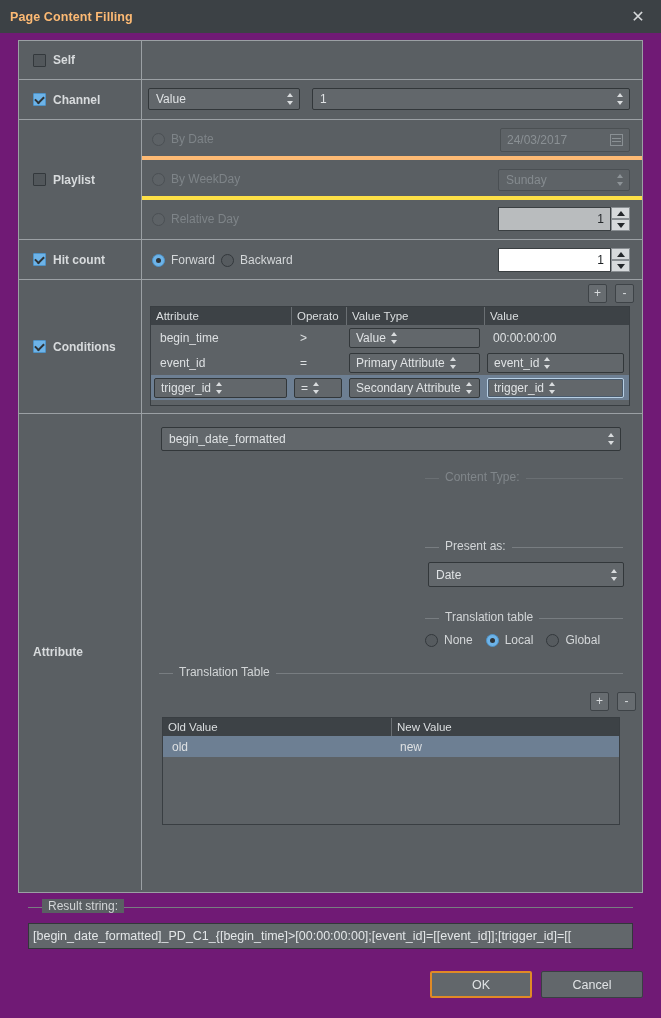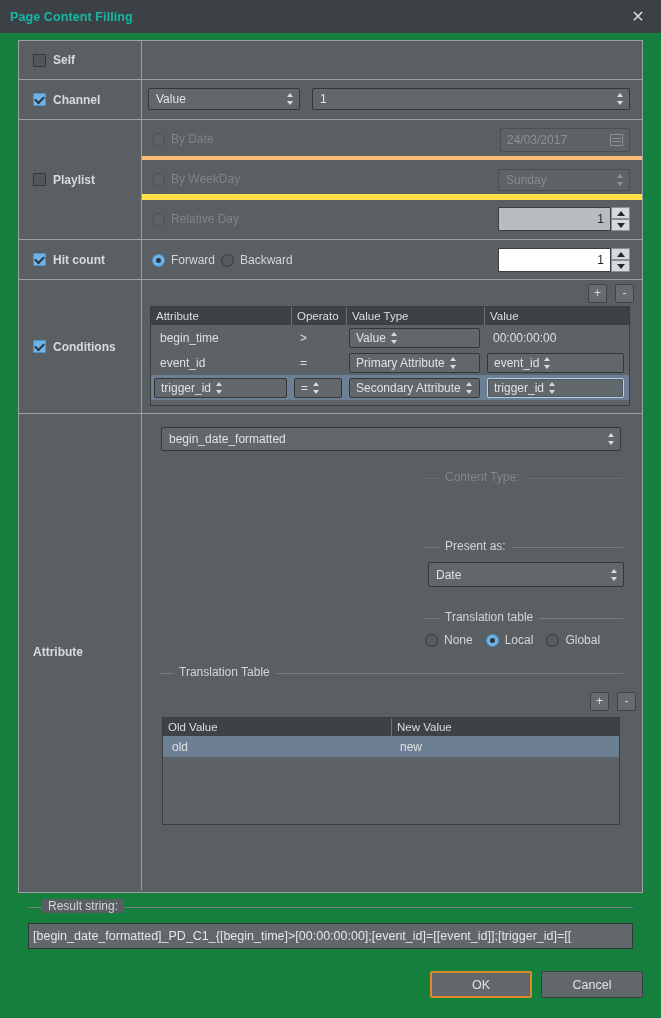--- a/index.html
+++ b/index.html
@@ -12,33 +12,33 @@
   }
   body { position: relative; }
 
   
   .titlebar {
     position: absolute; left:0; top:0; width:661px; height:33px;
     background:#3c4145;
     display:flex; align-items:center;
   }
   .titlebar-title {
-    color:#14b8a6; font-size:12.5px; font-weight:bold;
+    color:#fdba74; font-size:12.5px; font-weight:bold;
     margin-left:10px; letter-spacing:.1px;
   }
   .titlebar-close {
     position:absolute; right:0; top:0; width:46px; height:33px;
     display:flex; align-items:center; justify-content:center;
     color:#d5d8da; font-size:16px; font-weight:300; cursor:pointer;
   }
 
   
   .dialog-body {
     position:absolute; left:0; top:33px; width:661px; height:985px;
-    background:#15803d;
+    background:#701a75;
   }
 
   
   .grid-frame {
     position:absolute; left:18px; top:7px; width:625px; height:853px;
     border:1px solid #9ba0a4;
     background:#5a5f63;
   }
   .row {
     display:flex; width:100%;
@@ -254,21 +254,21 @@
           <div class="radio" style="position:absolute;left:10px;top:12px;">
             <span class="radio-dot dis"></span>
             <span class="radio-label dis">By Date</span>
           </div>
           <div class="dateinput" style="position:absolute;right:12px;top:8px;width:130px;">
             <span>24/03/2017</span>
             <span class="cal-ico"></span>
           </div>
         </div>
 
-        <div style="height:40px;border-bottom:6px solid #fde047;position:relative;">
+        <div style="height:40px;border-bottom:4px solid #fde047;position:relative;">
           <div class="radio" style="position:absolute;left:10px;top:12px;">
             <span class="radio-dot dis"></span>
             <span class="radio-label dis">By WeekDay</span>
           </div>
           <div class="sel dis" style="position:absolute;right:12px;top:9px;width:132px;">
             <span class="sel-txt">Sunday</span>
             <span class="updown"></span>
           </div>
         </div>
 

